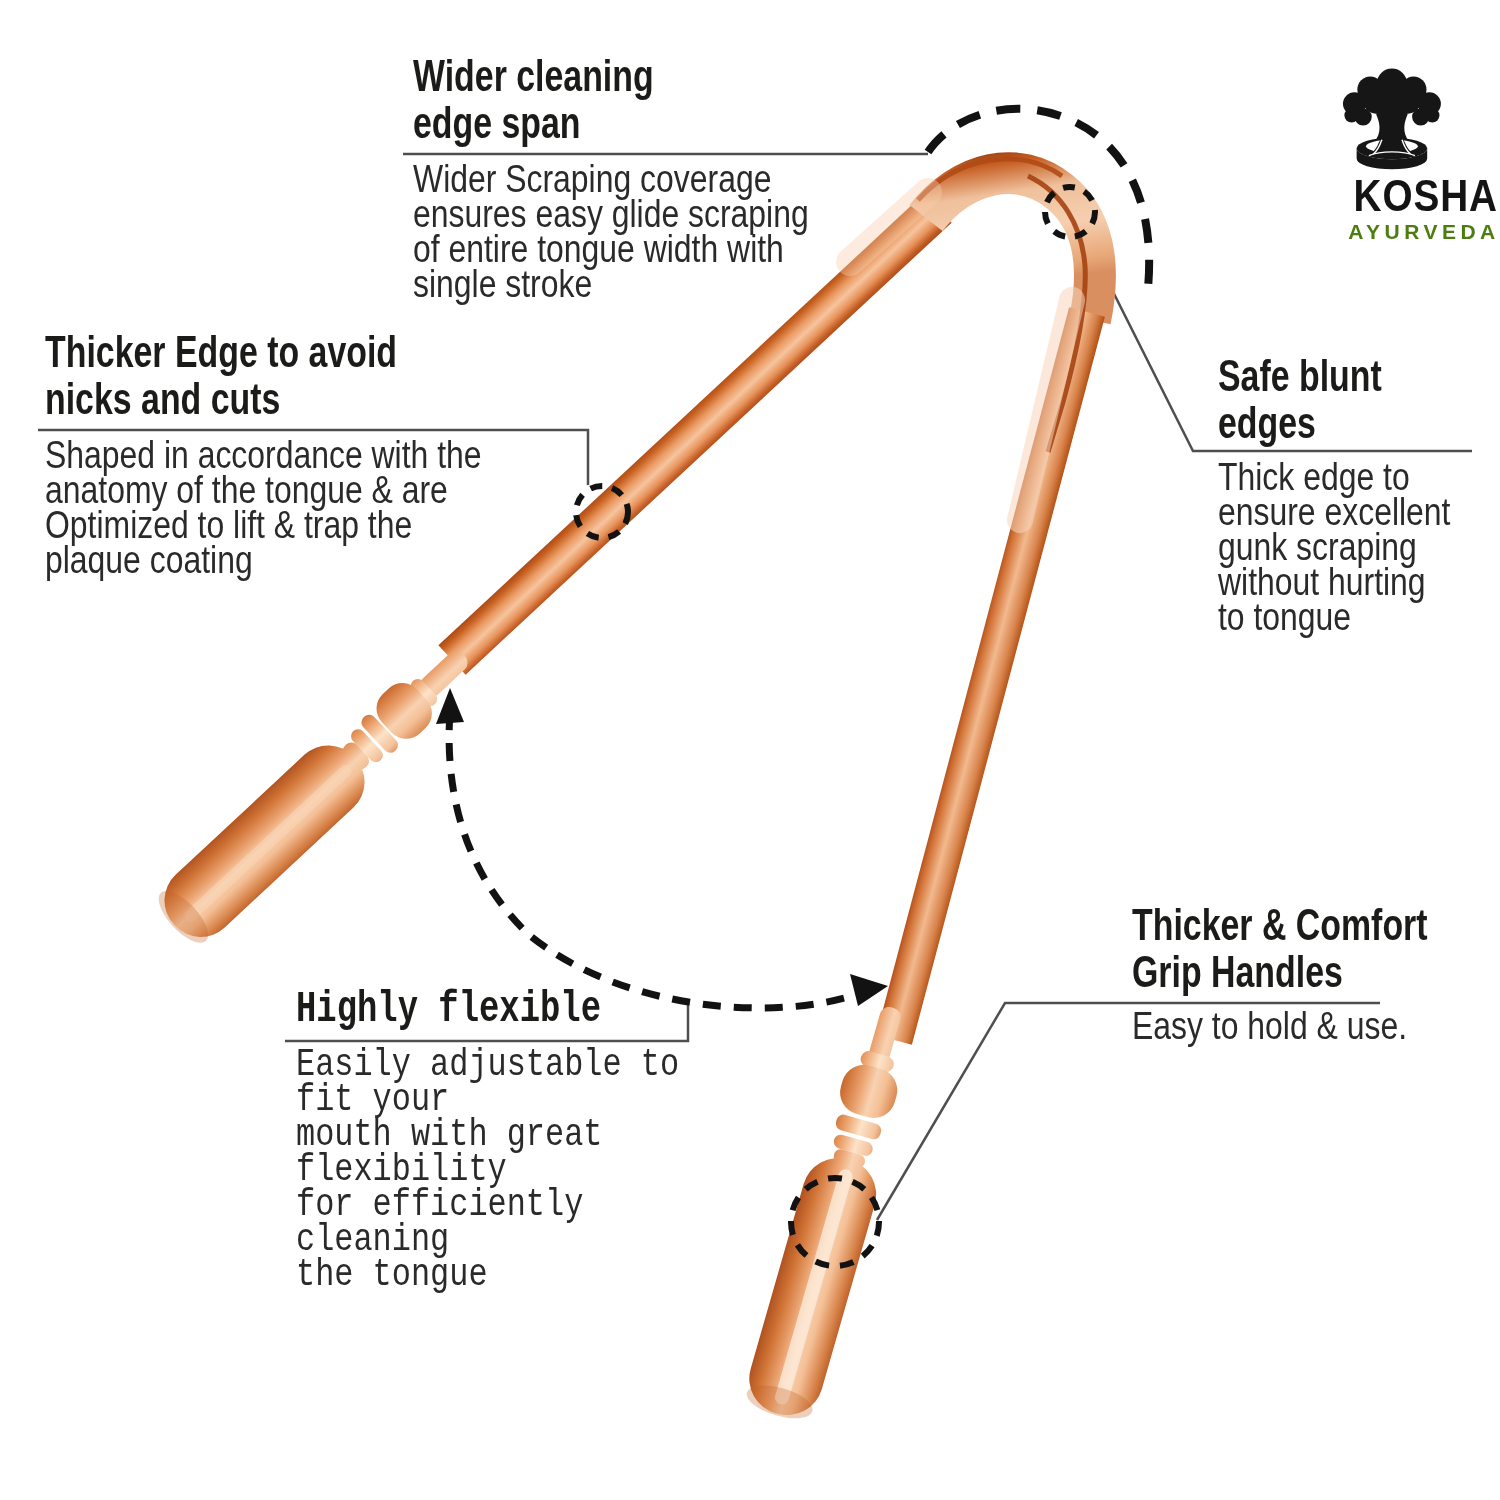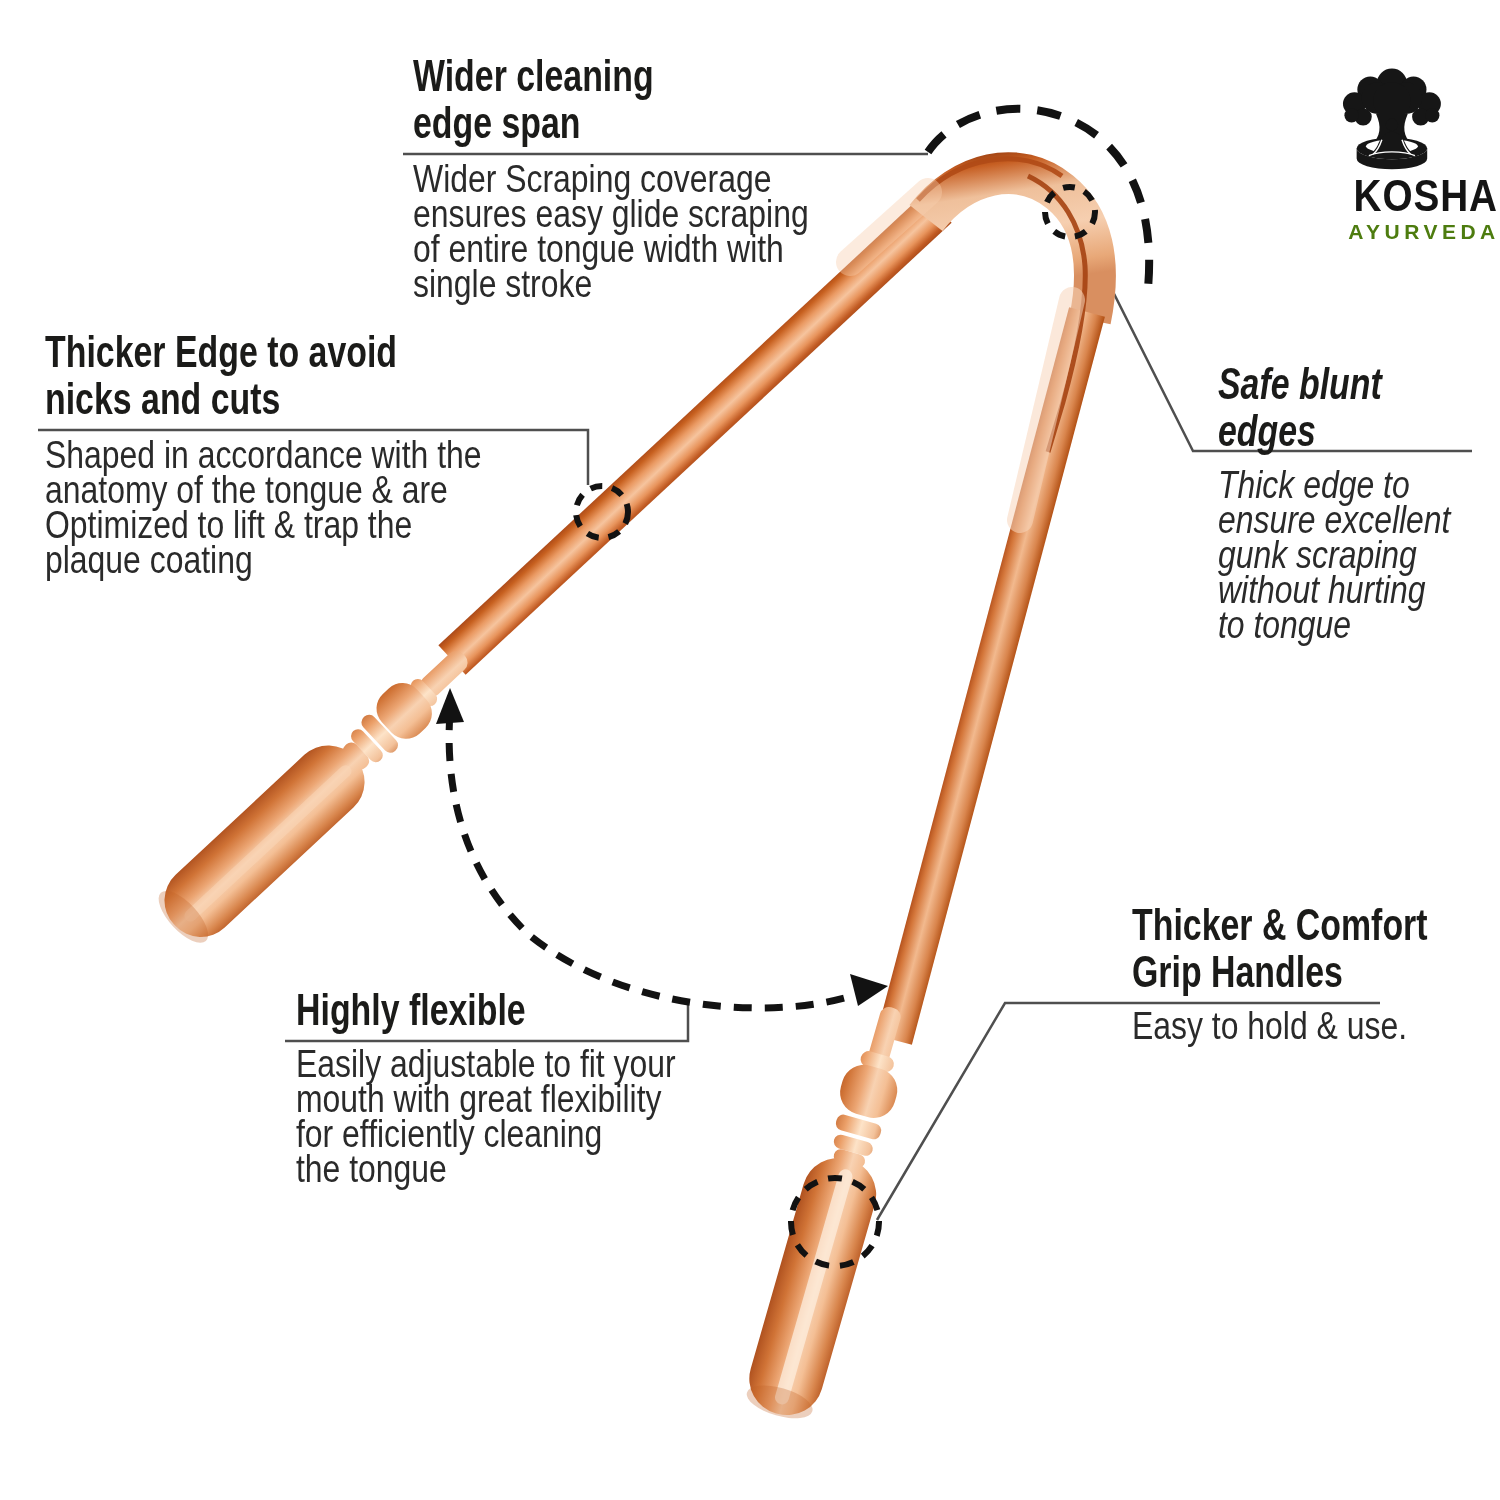--- a/index.html
+++ b/index.html
@@ -175,31 +175,31 @@
 
   <div class="callout" style="left:413px;top:52px;width:560px;">
     <div class="callout-title">Wider cleaning
 edge span</div>
     <div class="callout-body">Wider Scraping coverage
 ensures easy glide scraping
 of entire tongue width with
 single stroke</div>
   </div>
 
-  <div class="callout" style="left:1218px;top:360px;width:280px;font-style:italic;">
+  <div class="callout" style="left:1218px;top:352px;width:280px;">
     <div class="callout-title">Safe blunt
 edges</div>
     <div class="callout-body" style="margin-top:14px;">Thick edge to
 ensure excellent
 gunk scraping
 without hurting
 to tongue</div>
   </div>
 
-  <div class="callout" style="left:296px;top:986px;width:520px;">
+  <div class="callout" style="left:296px;top:986px;width:520px;font-family:Liberation Mono, monospace;">
     <div class="callout-title">Highly flexible</div>
     <div class="callout-body" style="margin-top:14px;">Easily adjustable to fit your
 mouth with great flexibility
 for efficiently cleaning
 the tongue</div>
   </div>
 
   <div class="callout" style="left:1132px;top:901px;width:420px;">
     <div class="callout-title">Thicker &amp; Comfort
 Grip Handles</div>

